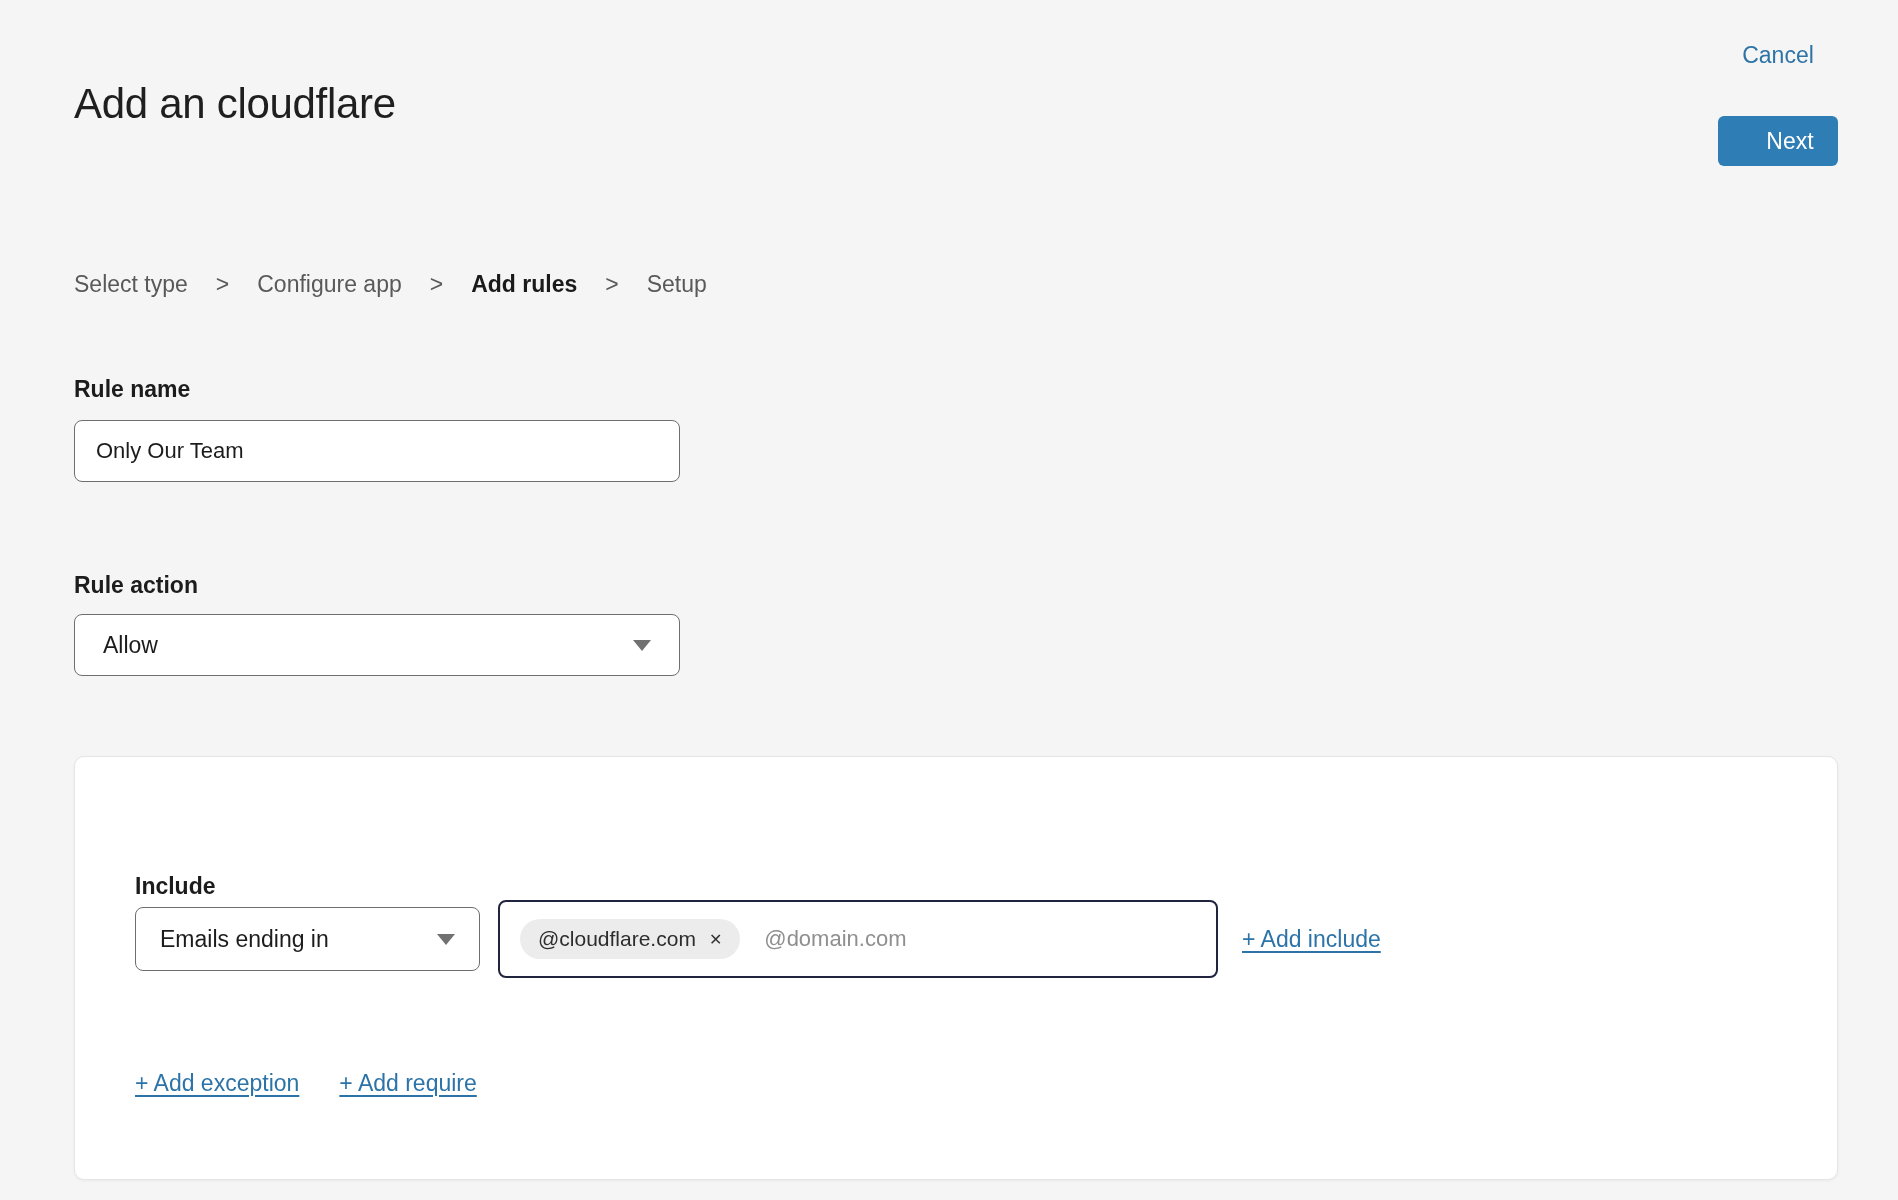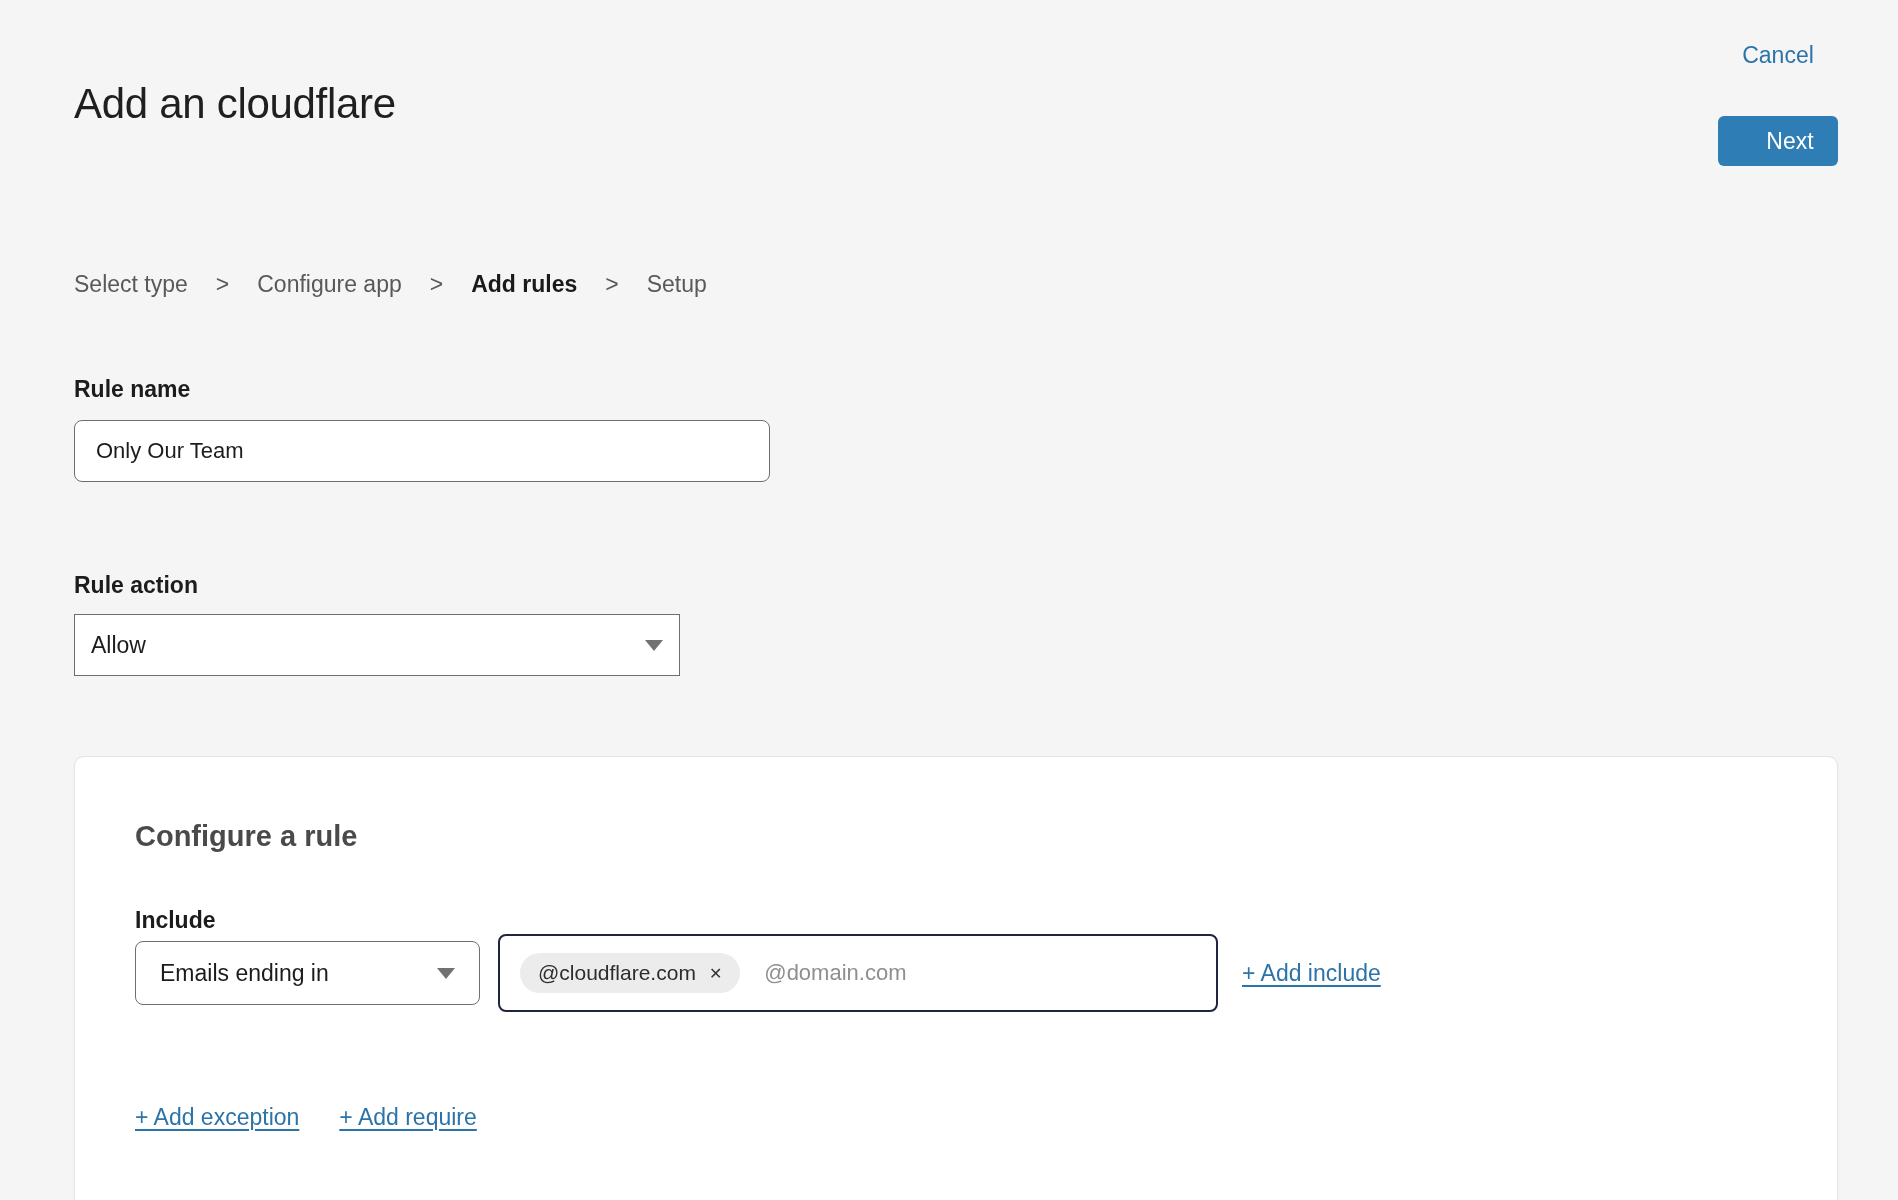--- a/index.html
+++ b/index.html
@@ -60,34 +60,34 @@
   .breadcrumb .sep { color: var(--text-gray); }
 
   
   .field-label {
     font-size: 23px; font-weight: 700; color: #1c1c1c; line-height: 27px;
   }
   .rule-name-label { margin-top: 78px; }
   .text-input {
     display: block;
     margin-top: 17px;
-    width: 696px; height: 62px;
+    width: 606px; height: 62px;
     border: 1px solid var(--input-border); border-radius: 8px;
     background: #fff;
     font-size: 22px; font-family: inherit; color: #1c1c1c;
     padding: 0 21px; outline: none;
   }
   .rule-action-label { margin-top: 90px; }
   .select-box {
     margin-top: 15px;
     width: 606px; height: 62px;
-    border: 1px solid var(--input-border); border-radius: 0;
+    border: 1px solid var(--input-border); border-radius: 8px;
     background: #fff;
     display: flex; align-items: center; justify-content: space-between;
-    padding: 0 16px;
+    padding: 0 28px;
     font-size: 23px; color: #1c1c1c;
     cursor: pointer;
   }
   .caret {
     width: 0; height: 0;
     border-left: 9px solid transparent;
     border-right: 9px solid transparent;
     border-top: 11px solid #717171;
   }
 
@@ -191,21 +191,20 @@
   <div class="field-label rule-name-label">Rule name</div>
   <input class="text-input" type="text" value="Only Our Team" style="">
 
   <div class="field-label rule-action-label">Rule action</div>
   <div class="select-box">
     <span>Allow</span>
     <span class="caret"></span>
   </div>
 
   <section class="rule-card">
-    <h2 class="card-title">Configure a rule</h2>
 
     <div class="field-label include-label">Include</div>
 
     <div class="controls-row">
       <div class="include-select">
         <span>Emails ending in</span>
         <span class="caret"></span>
       </div>
 
       <div class="tag-input">

